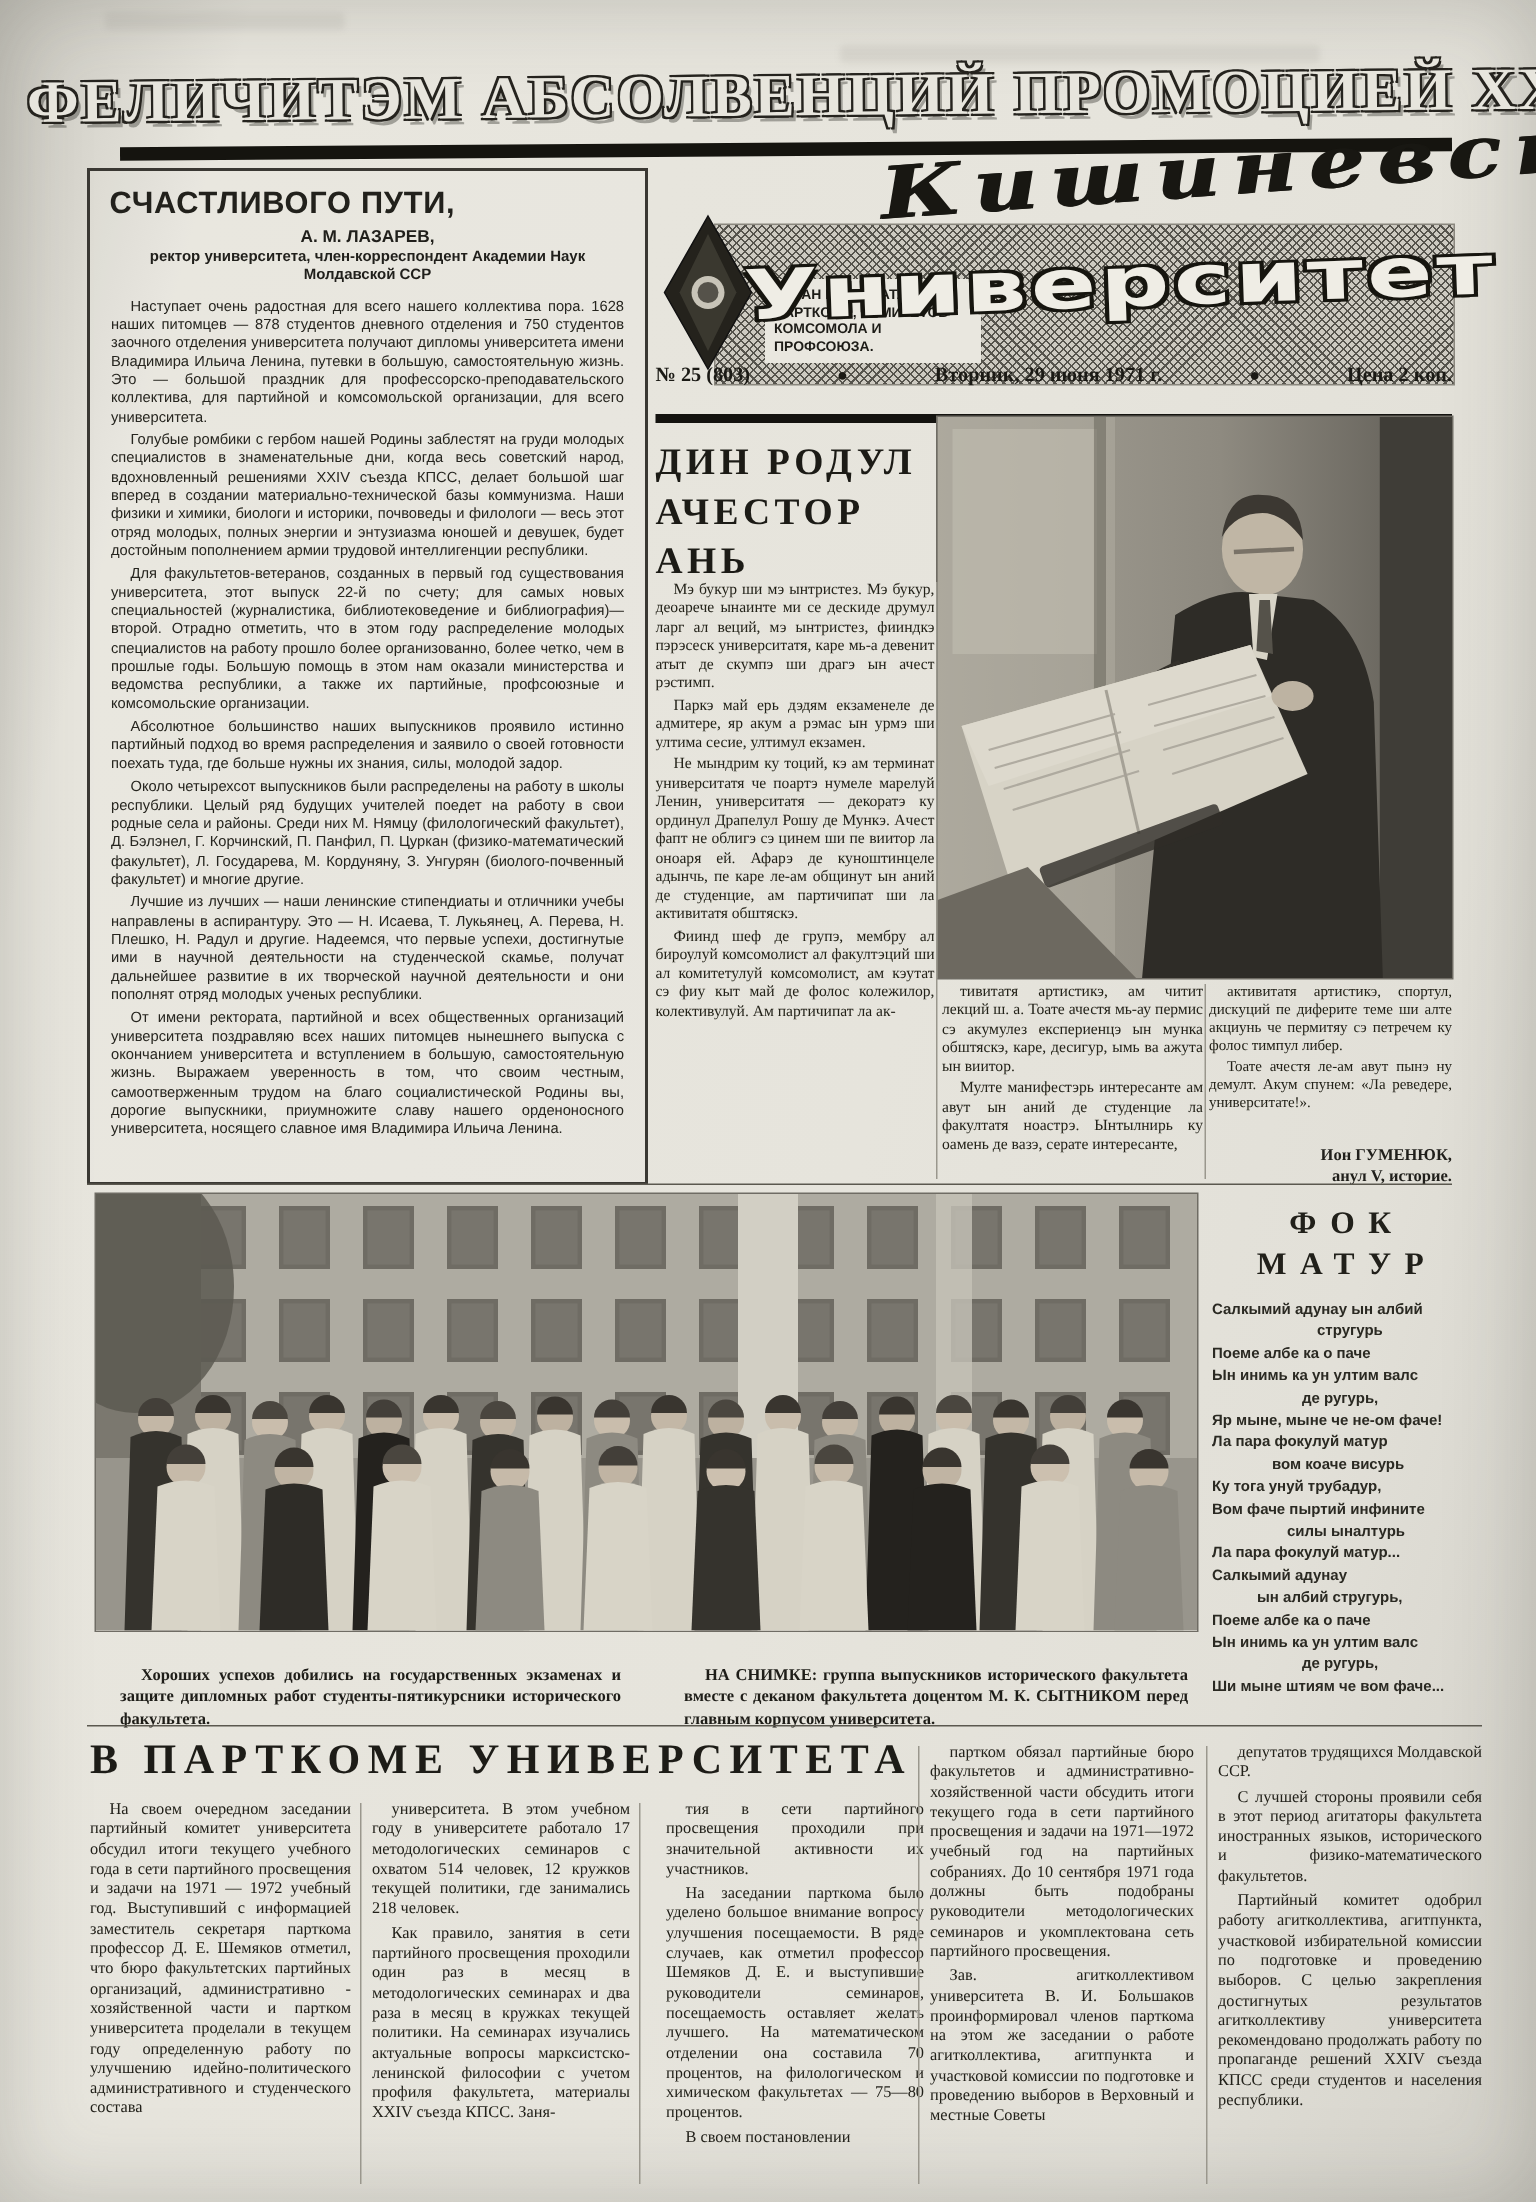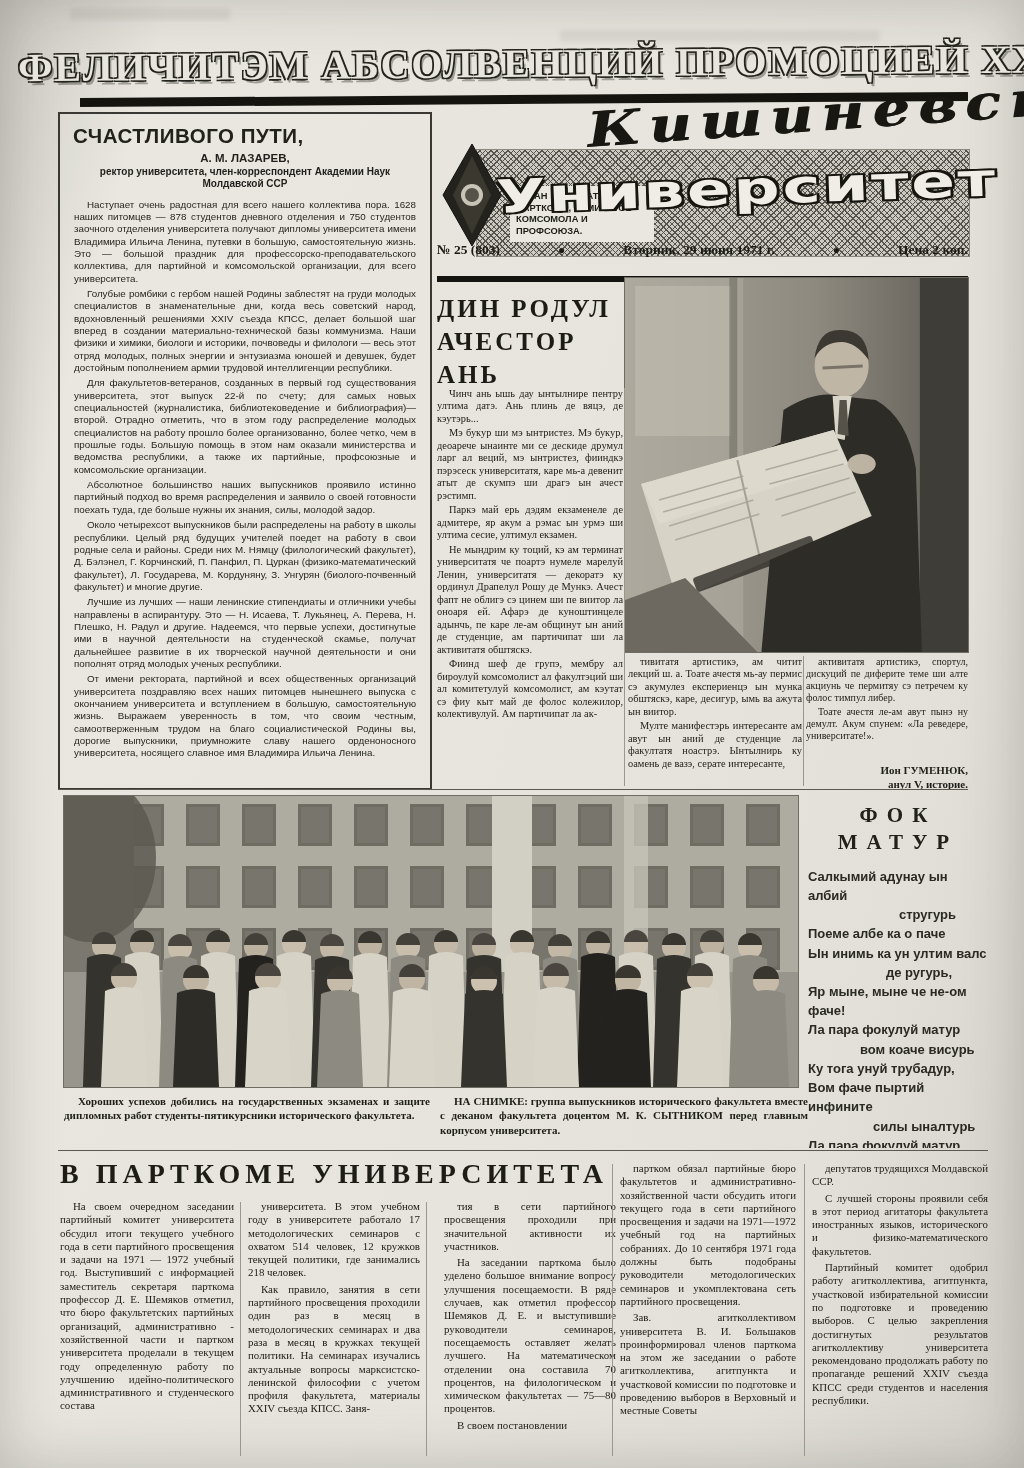--- a/index.html
+++ b/index.html
@@ -61,26 +61,26 @@
 
   
   #photo1{left:625px;top:278px;width:343px;height:374px;box-shadow:0 0 0 1px #6f6c64;}
   #photo2{left:64px;top:796px;width:734px;height:291px;box-shadow:0 0 0 1px #6f6c64;}
   #photo1 svg,#photo2 svg{display:block;width:100%;height:100%;}
 
   
   #poem{left:808px;top:802px;width:180px;height:346px;overflow:hidden;}
   #poem .pt{ text-align:center;font-weight:bold;font-size:21px;letter-spacing:9px;line-height:1.3;color:#21201a;}
   #poem .lines{margin-top:10px;}
-  #poem .lines div{font-family:"Liberation Sans",sans-serif;font-weight:bold;font-size:13px;line-height:1.48;color:#2a2922;}
+  #poem .lines div{font-family:"Liberation Sans",sans-serif;font-weight:bold;font-size:10px;line-height:1.48;color:#2a2922;}
   #poem .sig{margin-top:24px;text-align:center;font-family:"Liberation Sans",sans-serif;font-weight:bold;font-size:10.5px;}
 
   
   .cap{position:absolute;font-weight:bold;font-size:11px;line-height:1.3;text-align:justify;color:#1e1d18;}
-  .cap p{margin:0;text-indent:14px;}
+  .cap p{margin:16px;text-indent:14px;}
   #cap-left{left:64px;top:1094px;width:366px;}
   #cap-right{left:440px;top:1094px;width:368px;}
 
   
   #pk-title{left:60px;top:1158px;width:552px;white-space:nowrap;font-weight:bold;font-size:28px;letter-spacing:5px;color:#1d1c17;}
   .pkcol{position:absolute;overflow:hidden;}
   .pkcol p{margin:0 0 3px;text-indent:13px;text-align:justify;font-size:10.9px;line-height:1.22;color:#22211a;}
   #pk-c1{left:60px;top:1200px;width:174px;height:258px;}
   #pk-c2{left:248px;top:1200px;width:172px;height:258px;}
   #pk-c3{left:444px;top:1200px;width:172px;height:258px;}
@@ -140,21 +140,20 @@
     <span>Цена 2 коп.</span>
   </div>
   <div class="abs" id="issue-rule"></div>
 
   <div class="abs" id="din-title">
       <div>ДИН РОДУЛ</div>
       <div>АЧЕСТОР</div>
       <div>АНЬ</div>
     </div>
   <div class="ncol" id="din-c1">
-      <p>Чинч ань ышь дау ынтылнире пентру ултима датэ. Ань плинь де вяцэ, де кэутэрь...</p>
       <p>Мэ букур ши мэ ынтристез. Мэ букур, деоарече ынаинте ми се дескиде друмул ларг ал веций, мэ ынтристез, фииндкэ пэрэсеск университатя, каре мь-а девенит атыт де скумпэ ши драгэ ын ачест рэстимп.</p>
       <p>Паркэ май ерь дэдям екзаменеле де адмитере, яр акум а рэмас ын урмэ ши ултима сесие, ултимул екзамен.</p>
       <p>Не мындрим ку тоций, кэ ам терминат университатя че поартэ нумеле марелуй Ленин, университатя — декоратэ ку ординул Драпелул Рошу де Мункэ. Ачест фапт не облигэ сэ цинем ши пе виитор ла оноаря ей. Афарэ де куноштинцеле адынчь, пе каре ле-ам общинут ын аний де студенцие, ам партичипат ши ла активитатя обштяскэ.</p>
       <p>Фиинд шеф де групэ, мембру ал бироулуй комсомолист ал факултэций ши ал комитетулуй комсомолист, ам кэутат сэ фиу кыт май де фолос колежилор, колективулуй. Ам партичипат ла ак-</p>
     </div>
 
   <div class="abs" id="photo1">
     <svg viewBox="0 0 342 374" preserveAspectRatio="none">
       <defs>
         <linearGradient id="pg1" x1="0" y1="0" x2="1" y2="0">

